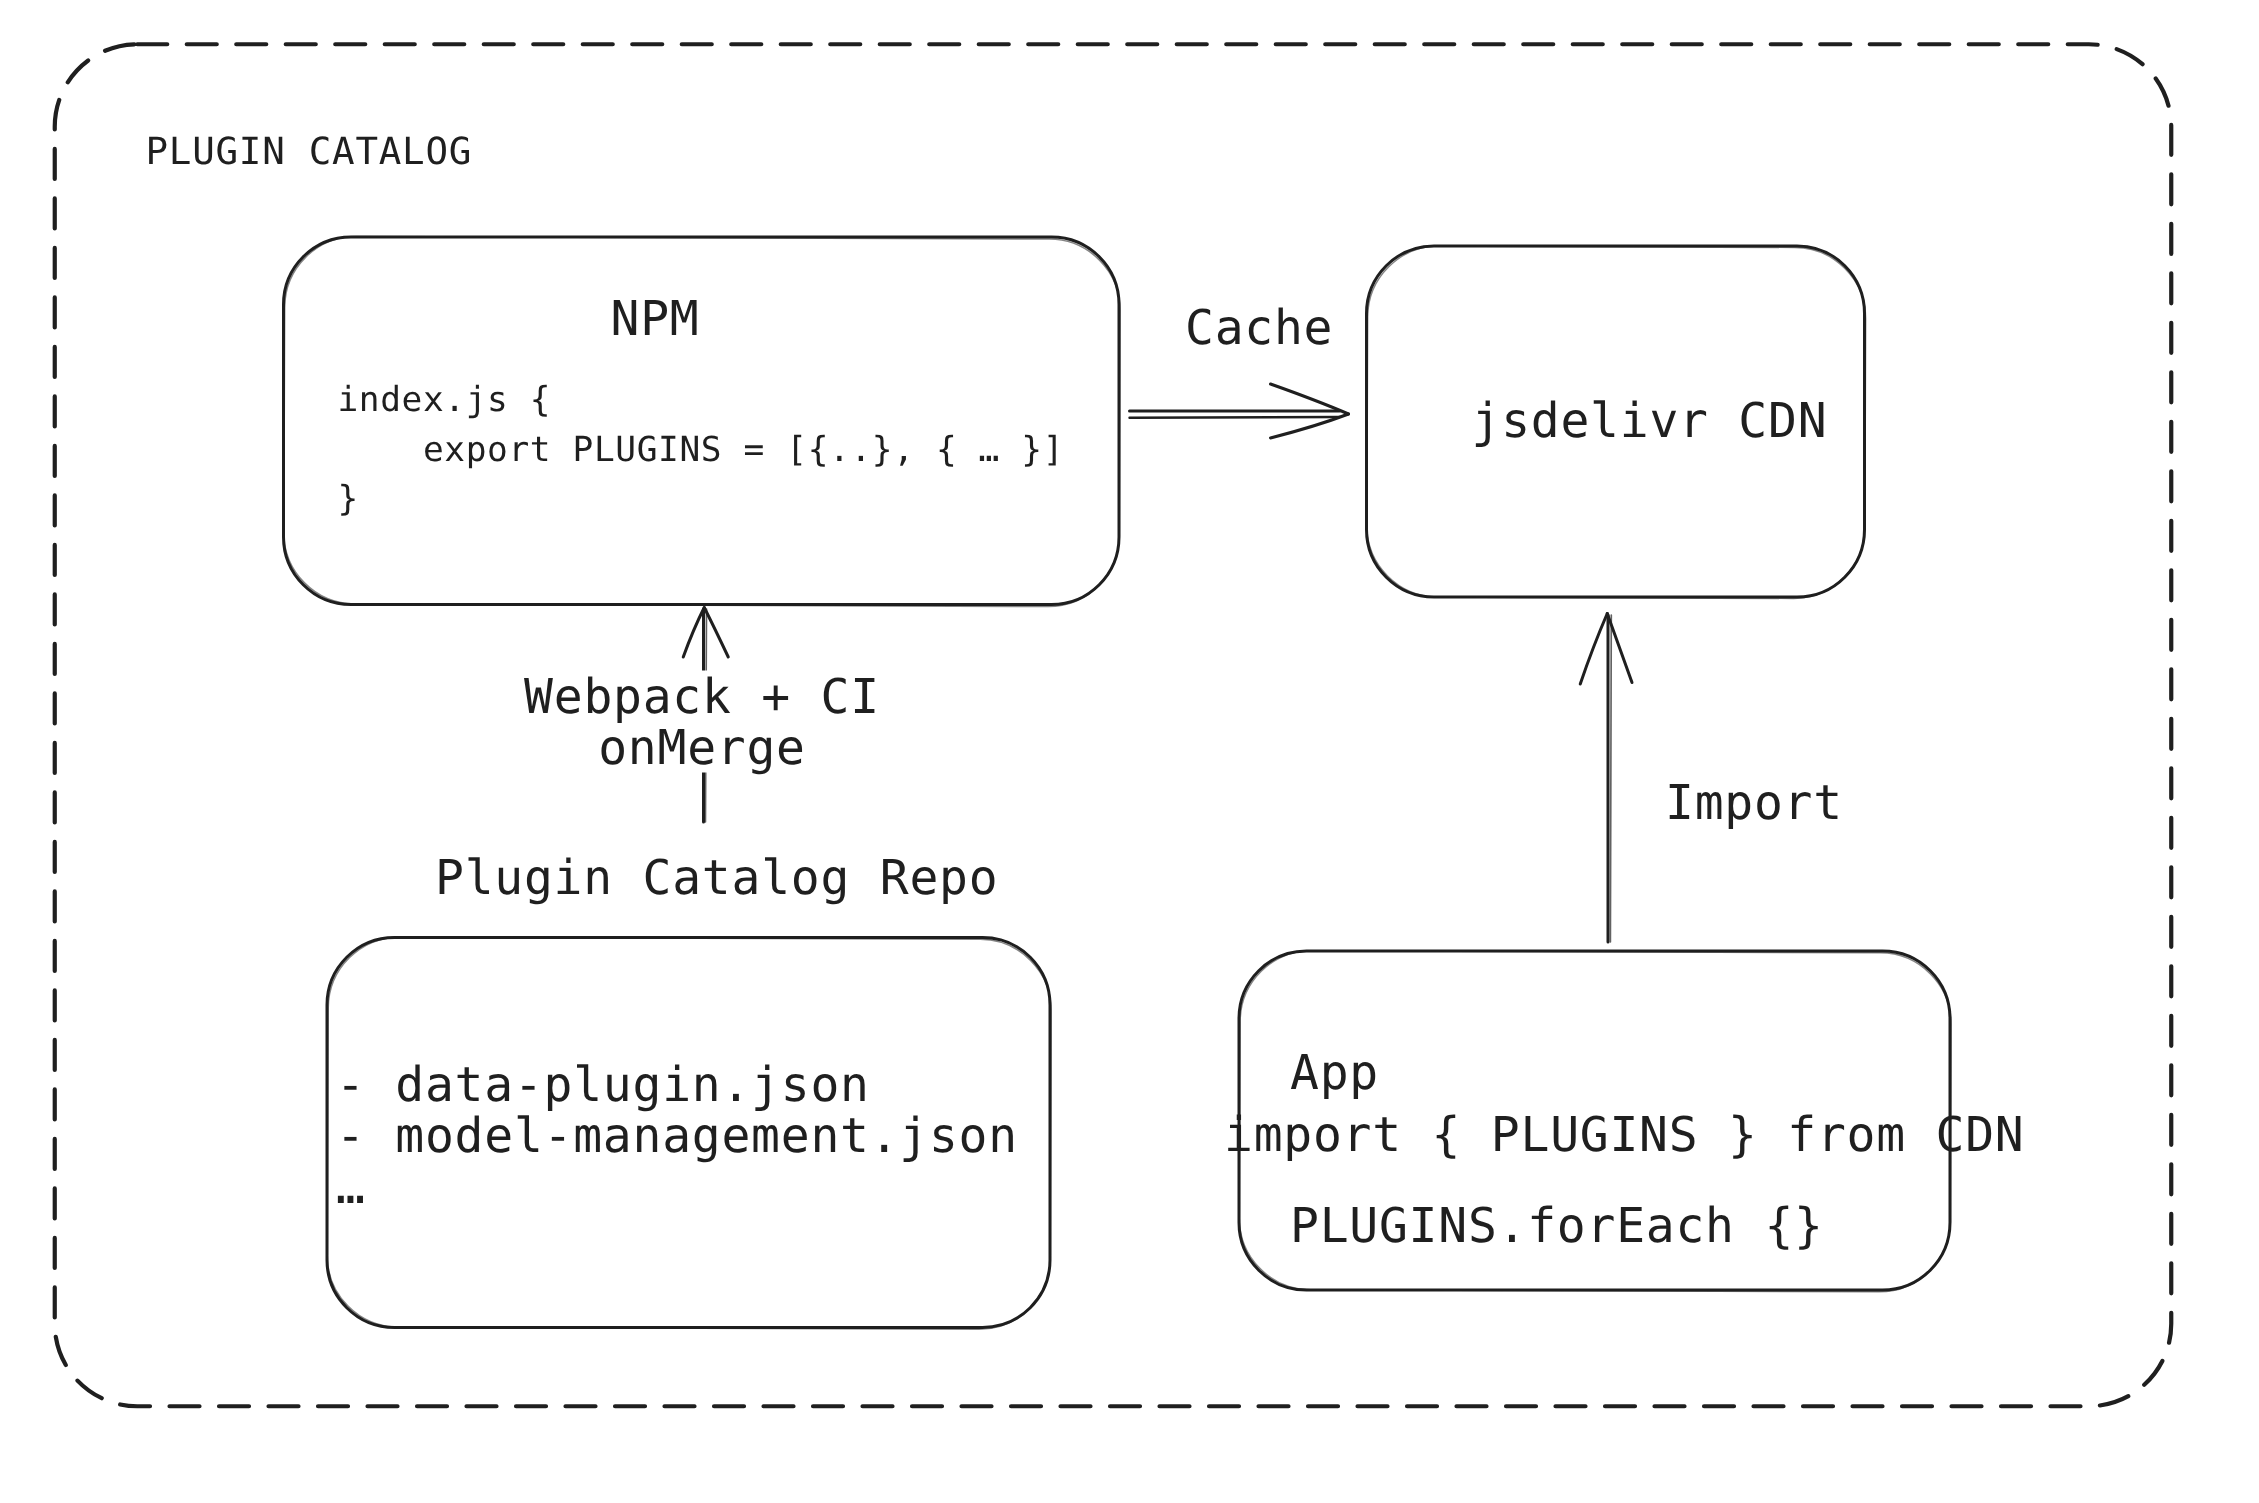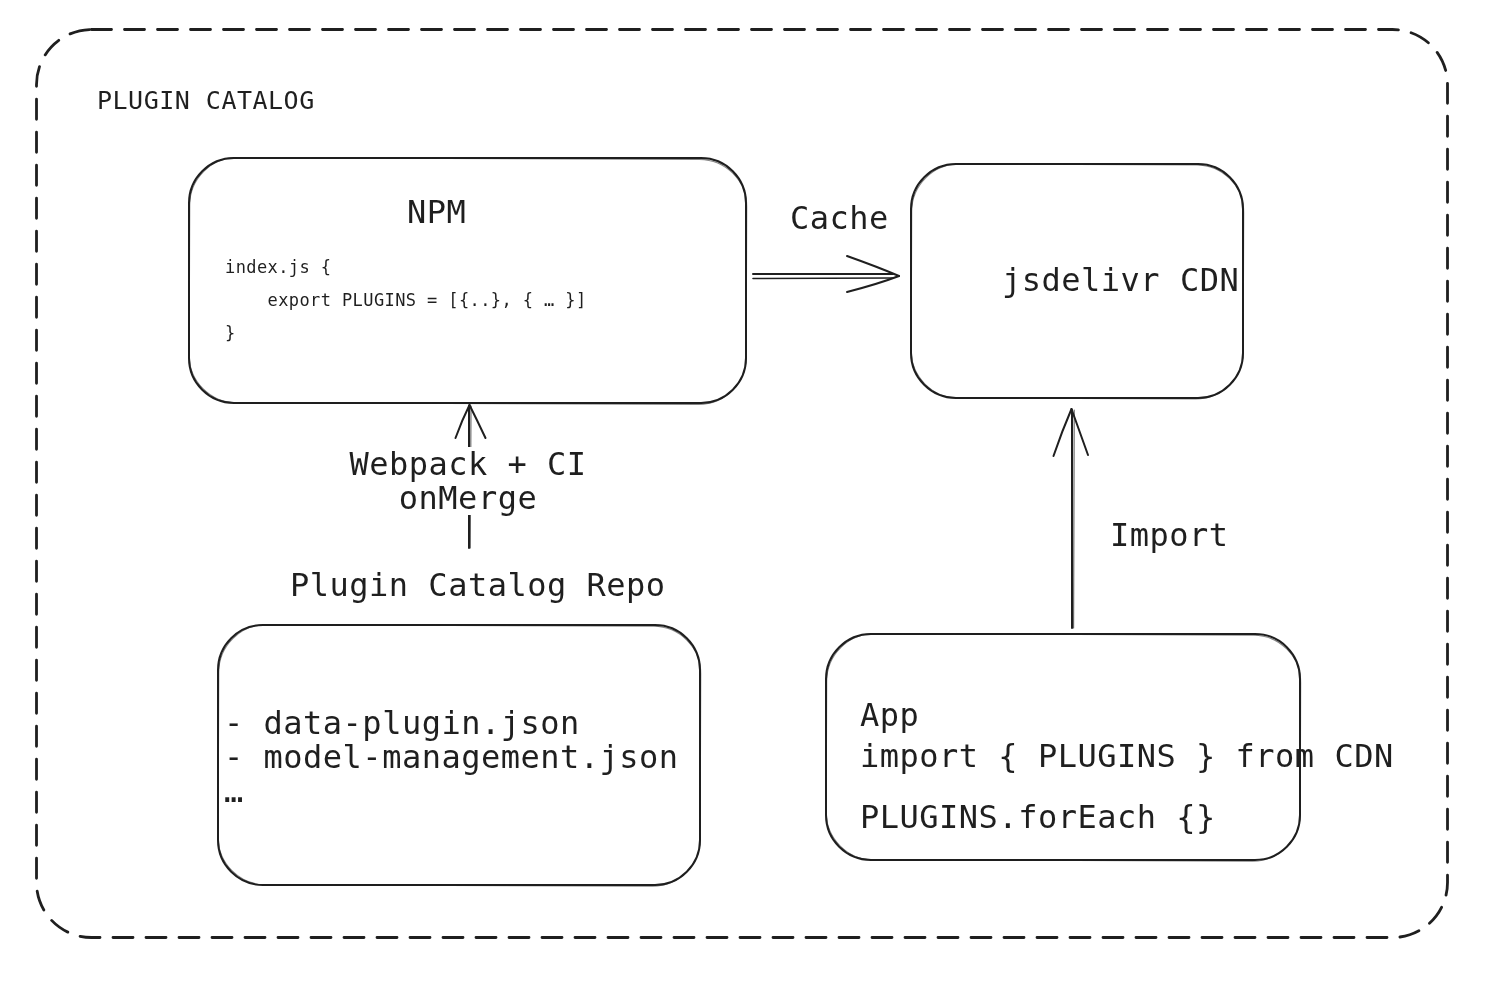--- a/index.html
+++ b/index.html
@@ -38,21 +38,21 @@
     font-size: 32px;
     line-height: 33px;
     letter-spacing: 0.5px;
     color: #1f1f1f;
     white-space: pre;
   }
   .code {
     position: absolute;
     margin: 0;
     font-family: "DejaVu Sans Mono", "Liberation Mono", monospace;
-    font-size: 17px;
+    font-size: 23px;
     line-height: 33px;
     letter-spacing: 0.4px;
     color: #1f1f1f;
     white-space: pre;
   }
   .edge-label-center {
     position: absolute;
     text-align: center;
     background: #ffffff;
     padding: 0 5px;
@@ -92,30 +92,30 @@
 
   <div class="t" style="left:97px; top:84px; font-size:25px;">PLUGIN CATALOG</div>
 
   <div class="box" style="left:188px; top:157px; width:555px; height:243px;"></div>
   <div class="t" style="left:407px; top:196px;">NPM</div>
   <pre class="code" style="left:225px; top:251px;">index.js {
     export PLUGINS = [{..}, { … }]
 }</pre>
 
   <div class="box" style="left:910px; top:163px; width:330px; height:232px;"></div>
-  <div class="t" style="left:1002px; top:264px;">jsdelivr CDN</div>
+  <div class="t" style="left:981px; top:264px;">jsdelivr CDN</div>
 
   <div class="t" style="left:790px; top:202px;">Cache</div>
 
   <div class="t" style="left:290px; top:569px;">Plugin Catalog Repo</div>
 
   <div class="t edge-label-center" style="left:468px; top:447px; line-height:34px;"><span>Webpack + CI</span><br><span>onMerge</span></div>
   <div class="box" style="left:217px; top:624px; width:480px; height:258px;"></div>
   <div class="t" style="left:224px; top:706px; line-height:34px;"><span>- data-plugin.json</span><br><span>- model-management.json</span><br><span>…</span></div>
 
   <div class="box" style="left:825px; top:633px; width:472px; height:224px;"></div>
   <div class="t" style="left:860px; top:699px;text-align:right;">App</div>
-  <div class="t" style="left:860px; top:740px;">import { PLUGINS } from CDN</div>
+  <div class="t" style="left:816px; top:740px;">import { PLUGINS } from CDN</div>
   <div class="t" style="left:860px; top:801px;">PLUGINS.forEach {}</div>
 
   <div class="t" style="left:1110px; top:519px;">Import</div>
 
 </div>
 
 </body></html>

